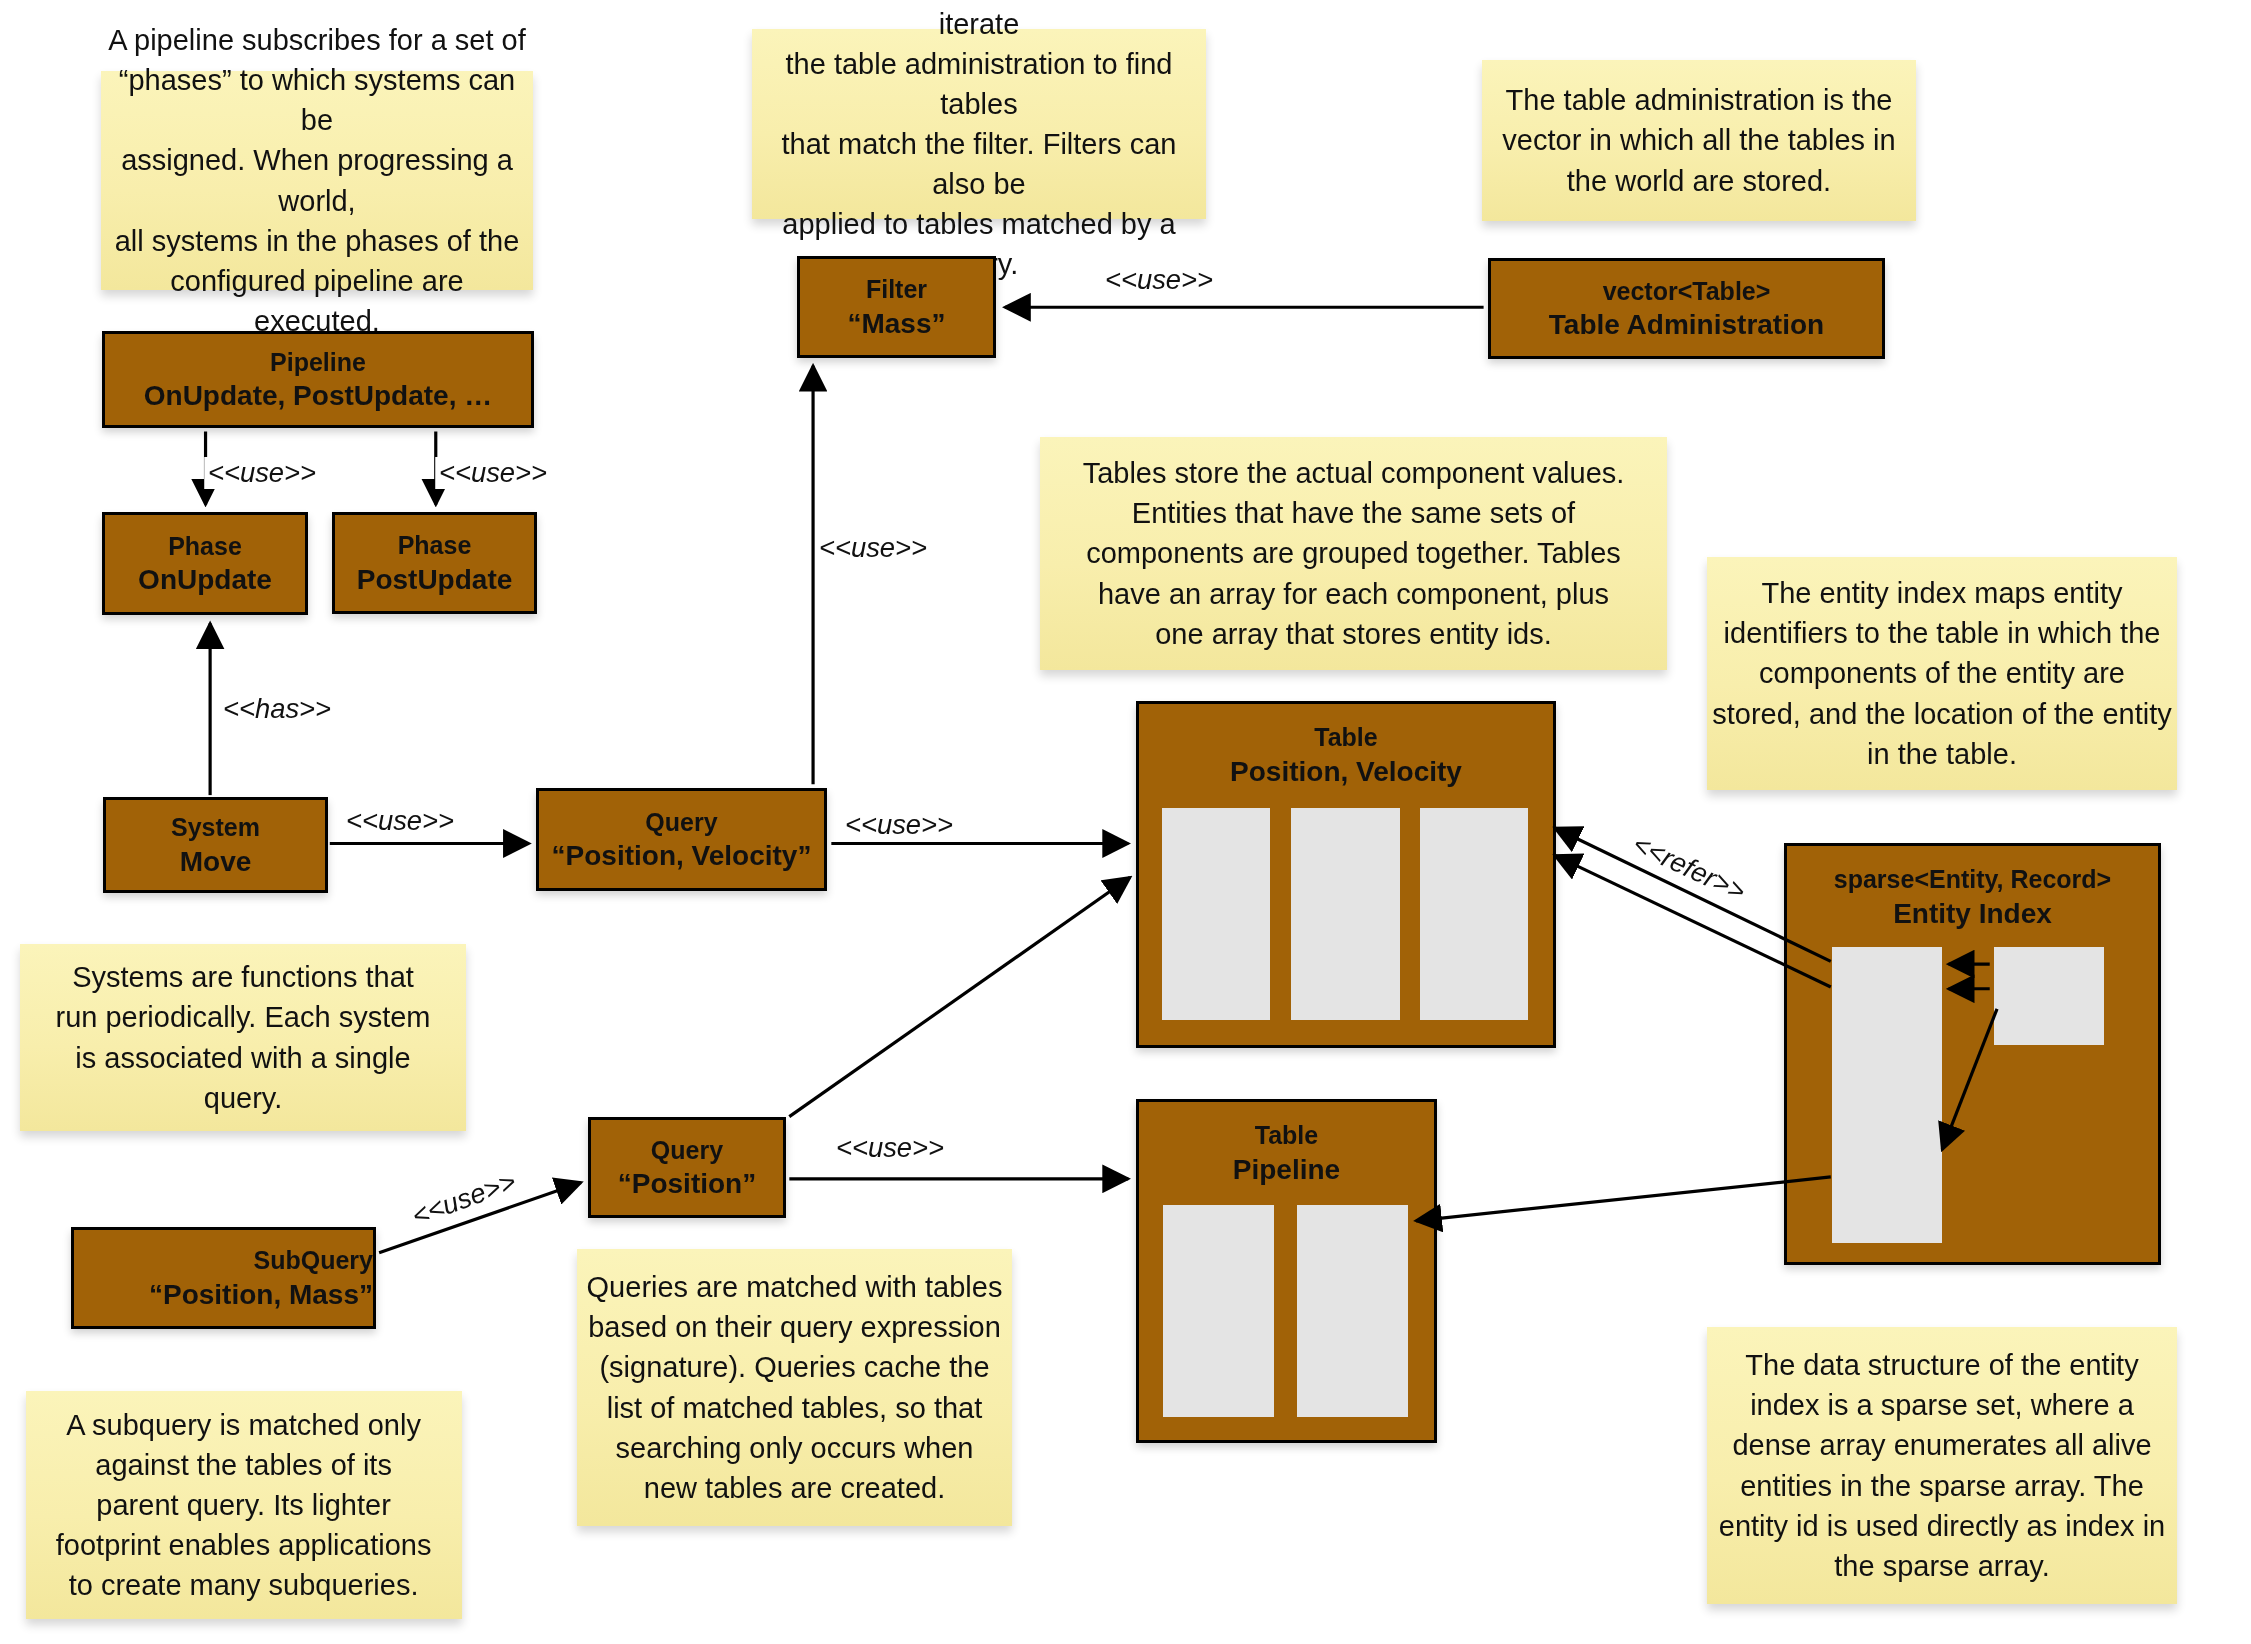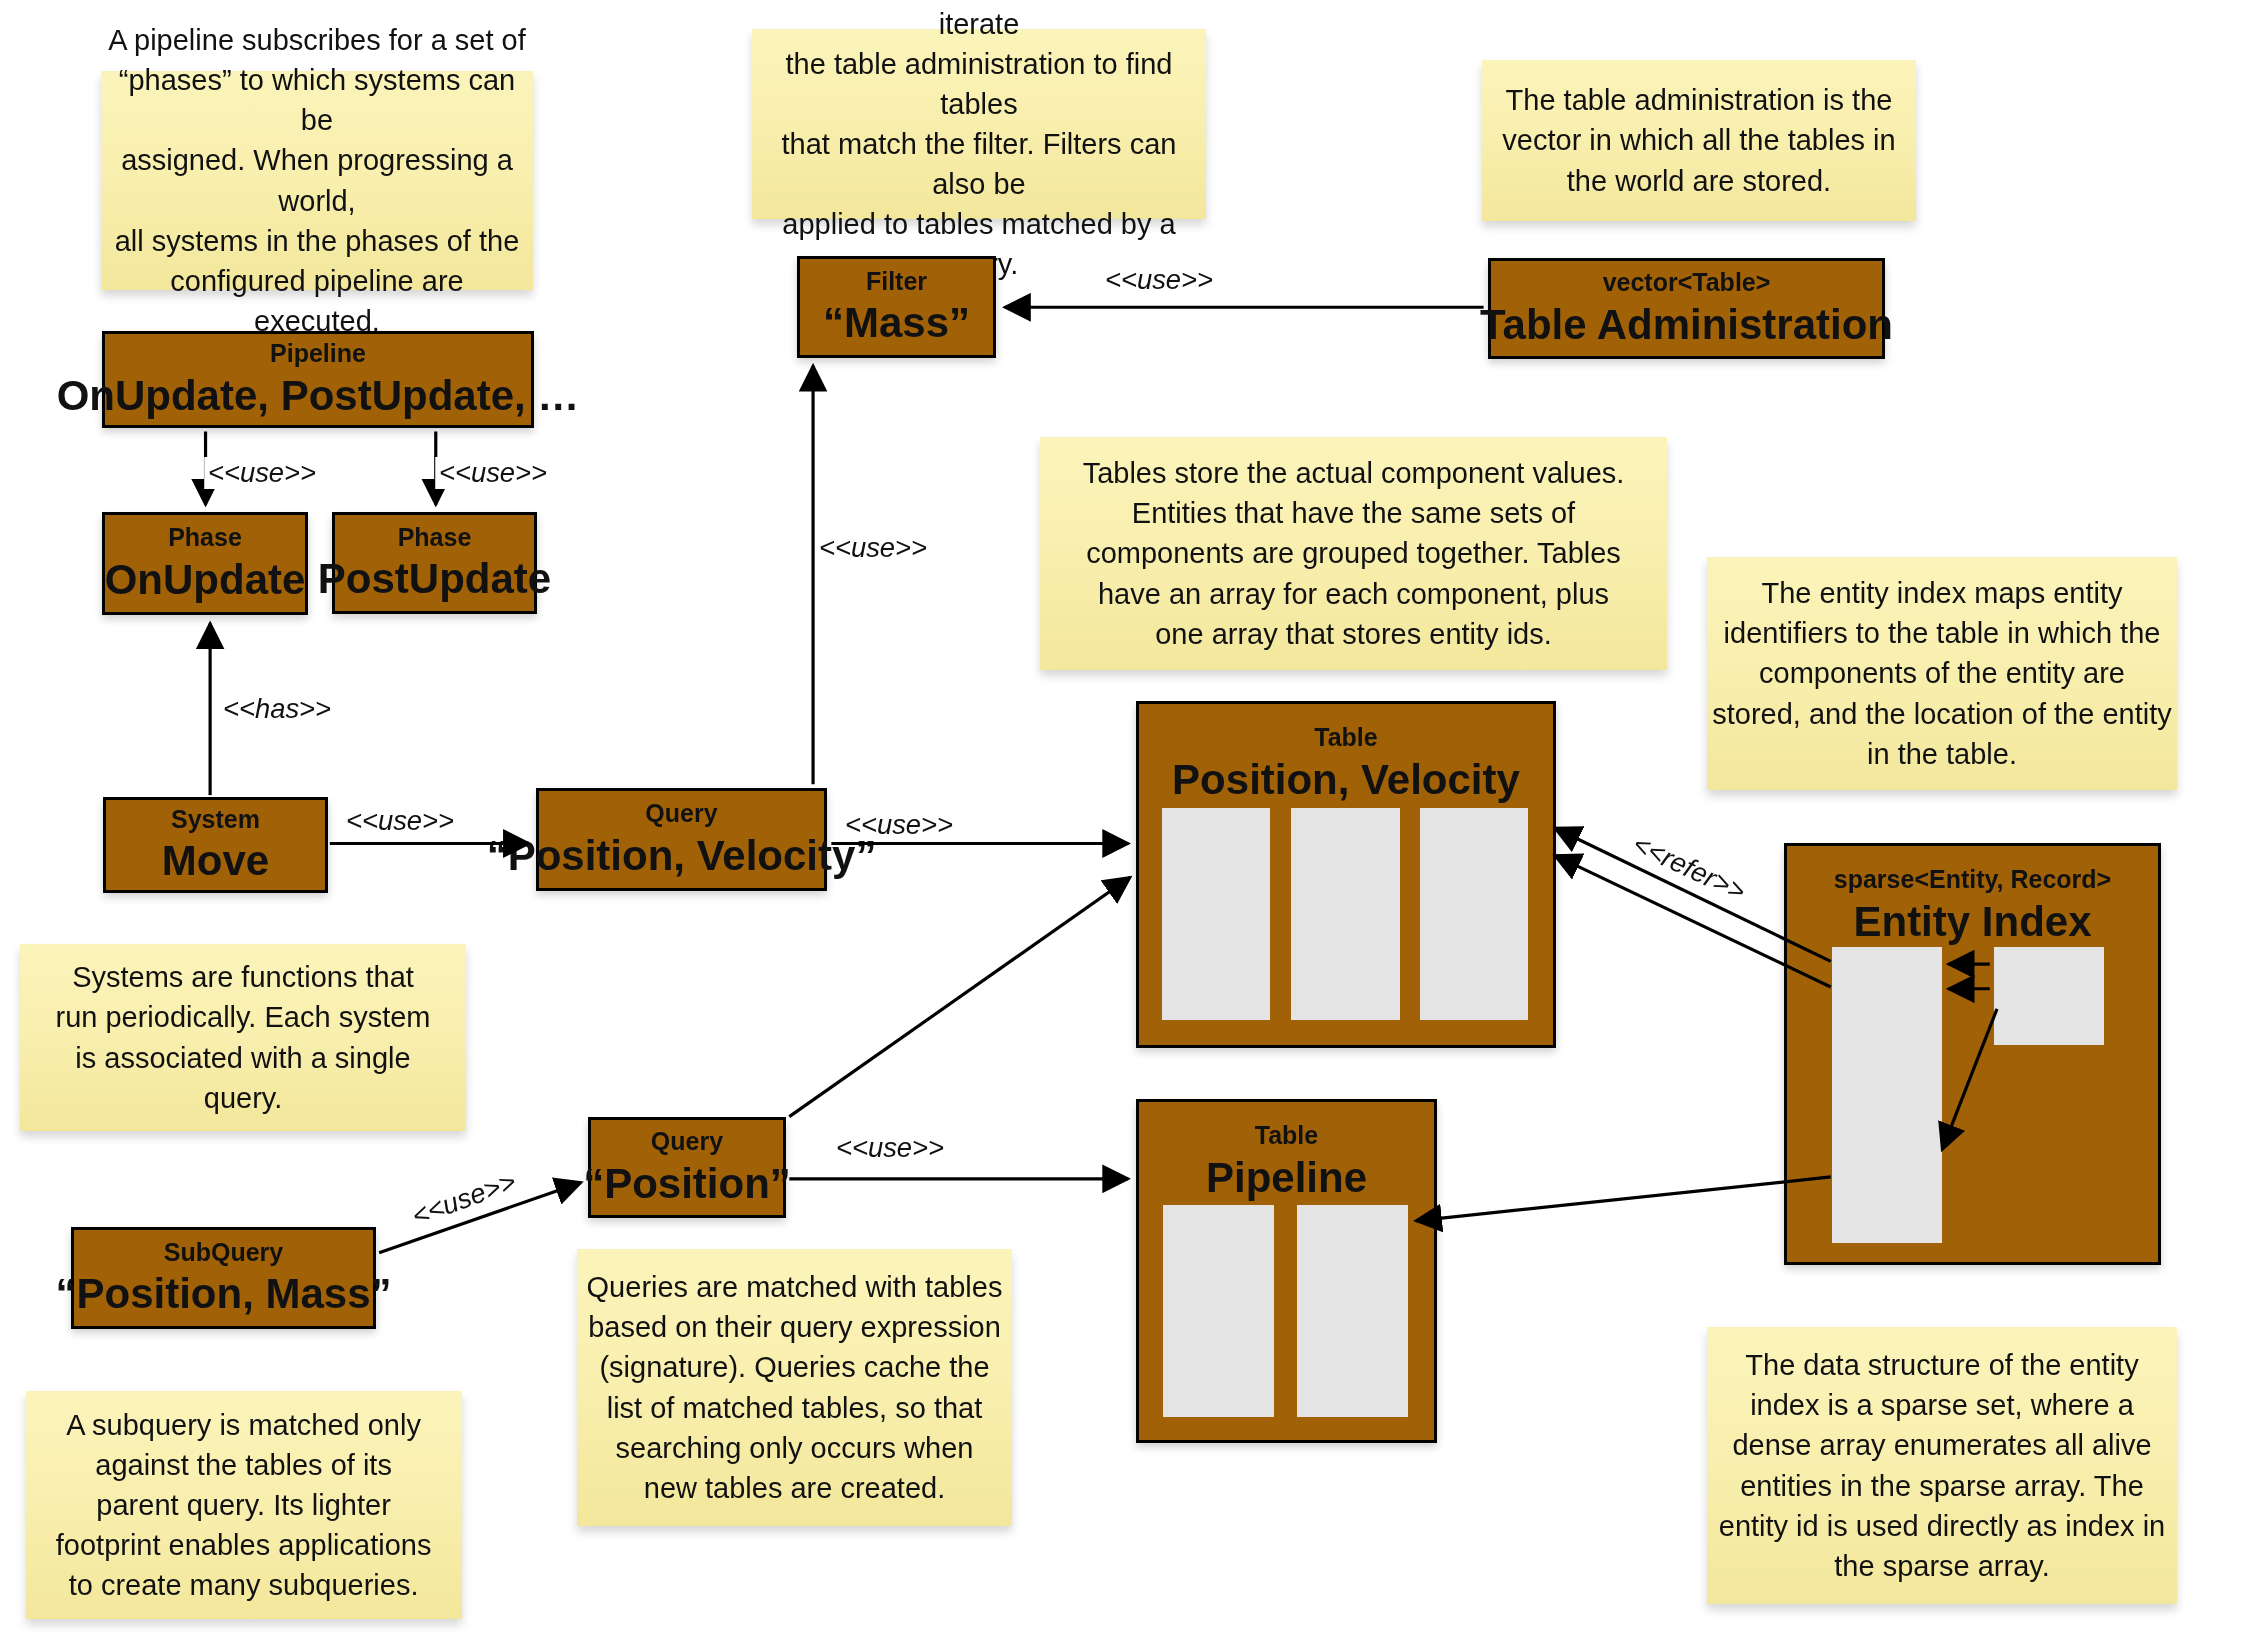--- a/index.html
+++ b/index.html
@@ -26,21 +26,21 @@
     position:absolute;
     background:#a16207;
     border:3.7px solid #000;
     box-sizing:border-box;
     display:flex;flex-direction:column;align-items:center;justify-content:center;
     box-shadow:0 4.6px 8.2px rgba(0,0,0,0.18);
     z-index:1;
   }
   .ubox.storage{justify-content:flex-start;padding-top:17px;}
   .btype{font-weight:bold;font-size:25px;line-height:1.3;white-space:nowrap;}
-  .bname{font-weight:bold;font-size:42px;line-height:1.25;white-space:nowrap;}
+  .bname{font-weight:bold;font-size:28px;line-height:1.25;white-space:nowrap;}
   .cell{position:absolute;background:#e4e4e4;}
   svg.edges{position:absolute;left:0;top:0;z-index:2;pointer-events:none;}
   svg.edges line{stroke:#000;stroke-width:3.5;}
   .elabel{
     position:absolute;
     font-style:italic;
     font-size:27.4px;
     transform:translate(-50%,-50%);
     background:#fff;
     padding:0 3.7px;
@@ -177,21 +177,21 @@
   </div>
 
   <div class="ubox storage" style="left:1136px;top:701px;width:420px;height:347px;">
     <div class="btype">Table</div>
     <div class="bname">Position, Velocity</div>
     <div class="cell" style="left:23px;top:104px;width:108px;height:212px;"></div>
     <div class="cell" style="left:152px;top:104px;width:109px;height:212px;"></div>
     <div class="cell" style="left:281px;top:104px;width:108px;height:212px;"></div>
   </div>
 
-  <div class="ubox" style="left:71px;top:1227px;width:305px;height:102px;">
+  <div class="ubox" style="left:71px;top:1227px;width:305px;height:102px;align-items:flex-end;">
     <div class="btype">SubQuery</div>
     <div class="bname">“Position, Mass”</div>
   </div>
 
   <div class="ubox" style="left:588px;top:1117px;width:198px;height:101px;">
     <div class="btype">Query</div>
     <div class="bname">“Position”</div>
   </div>
 
   <div class="ubox storage" style="left:1136px;top:1099px;width:301px;height:344px;">

